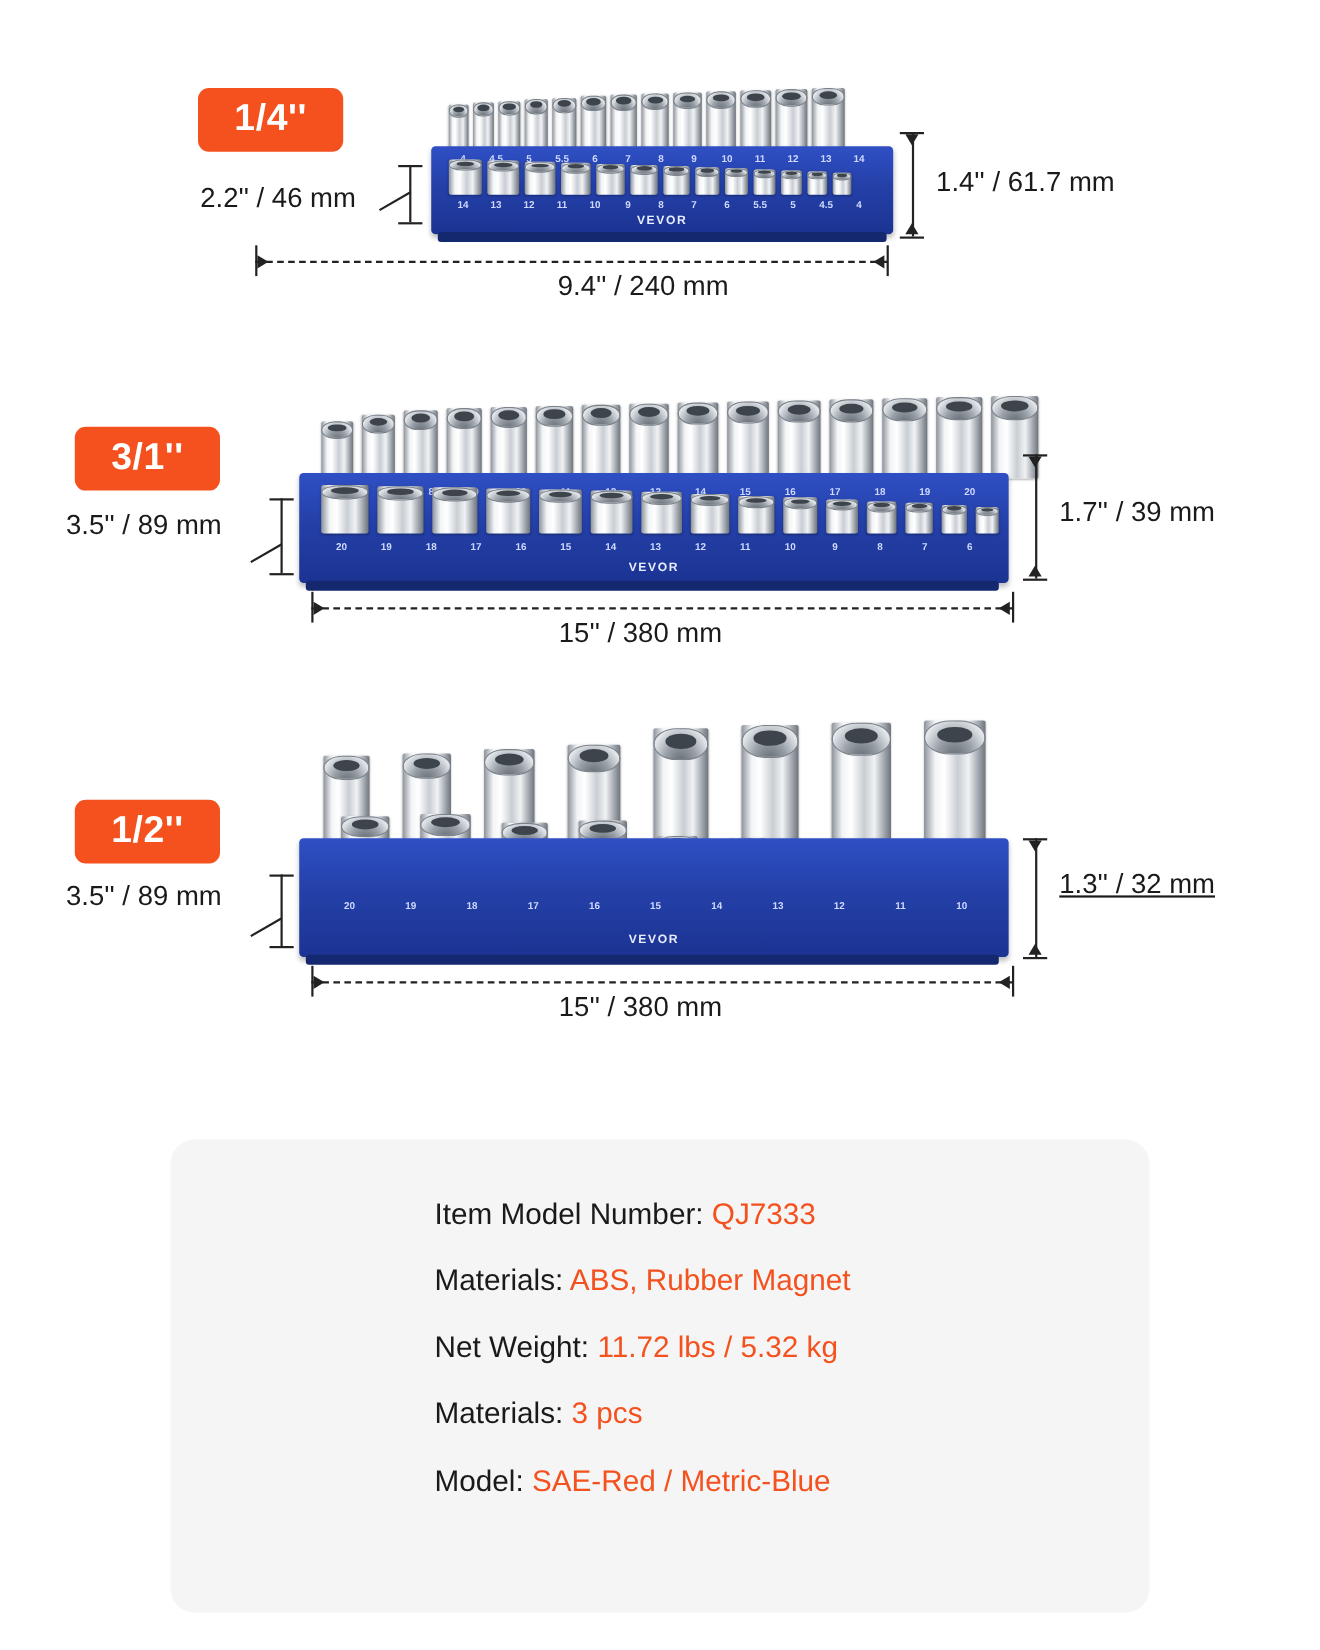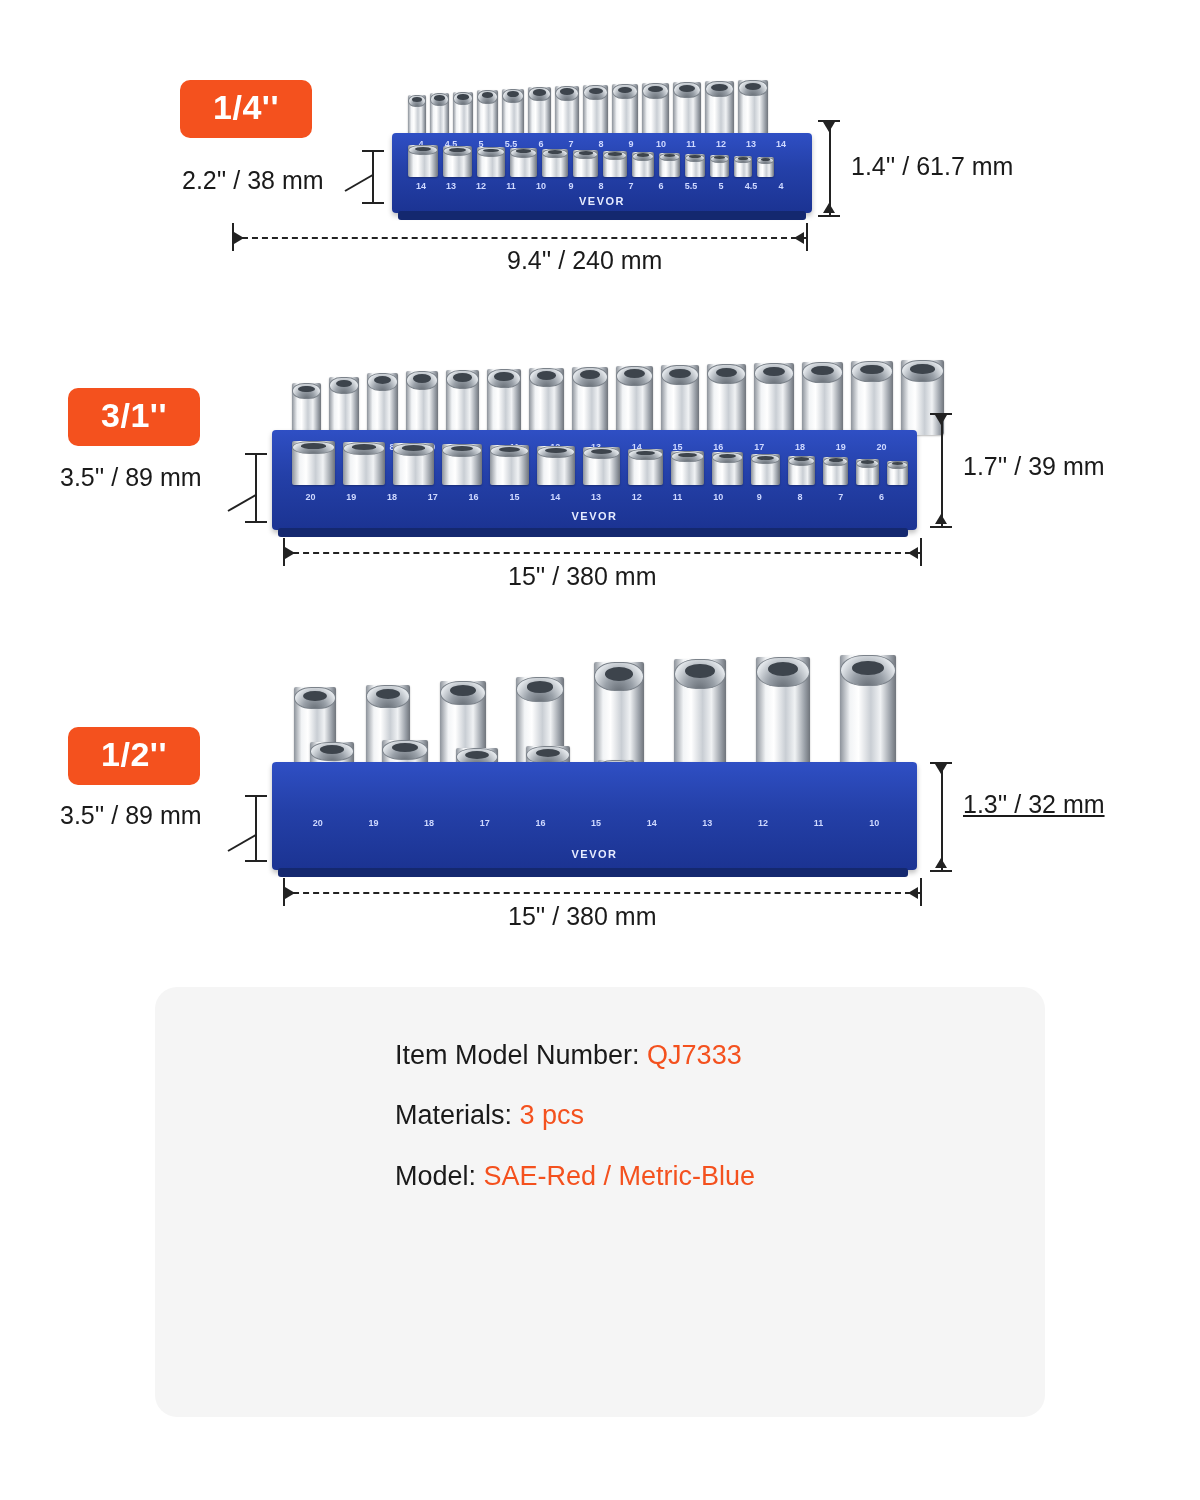--- a/index.html
+++ b/index.html
@@ -118,21 +118,21 @@
   .diag {
     position:absolute;
     border-top:2px solid #222;
     height:0;
     transform-origin:left center;
   }
 
   
   .spec-card {
     position:absolute;
-    left:155px; top:987px;
+    left:155px; top:1036px;
     width:890px; height:430px;
     background:#f5f5f5;
     border-radius:22px;
   }
   .spec-list {
     position:absolute;
     left:240px; top:52px;
     display:flex; flex-direction:column; gap:28px;
   }
   .spec-row { font-size:27px; line-height:1.2; white-space:nowrap; }
@@ -228,21 +228,21 @@
 <div class="tickh" style="left:818px; top:120px; width:22px;"></div>
 <div class="tickh" style="left:818px; top:215px; width:22px;"></div>
 <div class="arrow down" style="left:823px; top:122px;"></div>
 <div class="arrow up" style="left:823px; top:203px;"></div>
 <div class="dimtext" style="left:851px; top:152px;">1.4'' / 61.7 mm</div>
 
 <div class="vline" style="left:372px; top:150px; height:52px;"></div>
 <div class="tickh" style="left:362px; top:150px; width:22px;"></div>
 <div class="tickh" style="left:362px; top:202px; width:22px;"></div>
 <div class="diag" style="left:345px; top:190px; width:32px; transform:rotate(-30deg);"></div>
-<div class="dimtext" style="left:182px; top:166px;">2.2'' / 38 mm</div>
+<div class="dimtext" style="left:182px; top:166px;">2.2'' / 46 mm</div>
 
 <div class="badge" style="left:68px; top:388px; width:132px; height:58px;">3/1''</div>
 
 <div class="tray" style="left:272px; top:365px; width:645px; height:165px;">
 
   <div class="sockets" style="left:20px; bottom:95px; gap:8px;">
     <div class="socket" style="width:29px;height:52px;"></div>
     <div class="socket" style="width:30px;height:58px;"></div>
     <div class="socket" style="width:31px;height:62px;"></div>
     <div class="socket" style="width:32px;height:64px;"></div>
@@ -406,19 +406,25 @@
 <div class="tickh" style="left:245px; top:860px; width:22px;"></div>
 <div class="diag" style="left:228px; top:850px; width:32px; transform:rotate(-30deg);"></div>
 <div class="dimtext" style="left:60px; top:801px;">3.5'' / 89 mm</div>
 
 <div class="spec-card">
   <div class="spec-list">
     <div class="spec-row">
       <span class="spec-key">Item Model Number: </span><span class="spec-val">QJ7333</span>
     </div>
     <div class="spec-row">
+      <span class="spec-key">Materials: </span><span class="spec-val">ABS, Rubber Magnet</span>
+    </div>
+    <div class="spec-row">
+      <span class="spec-key">Net Weight: </span><span class="spec-val">11.72 lbs / 5.32 kg</span>
+    </div>
+    <div class="spec-row">
       <span class="spec-key">Materials: </span><span class="spec-val">3 pcs</span>
     </div>
     <div class="spec-row">
       <span class="spec-key">Model: </span><span class="spec-val">SAE-Red / Metric-Blue</span>
     </div>
   </div>
 </div>
 
 </body></html>

